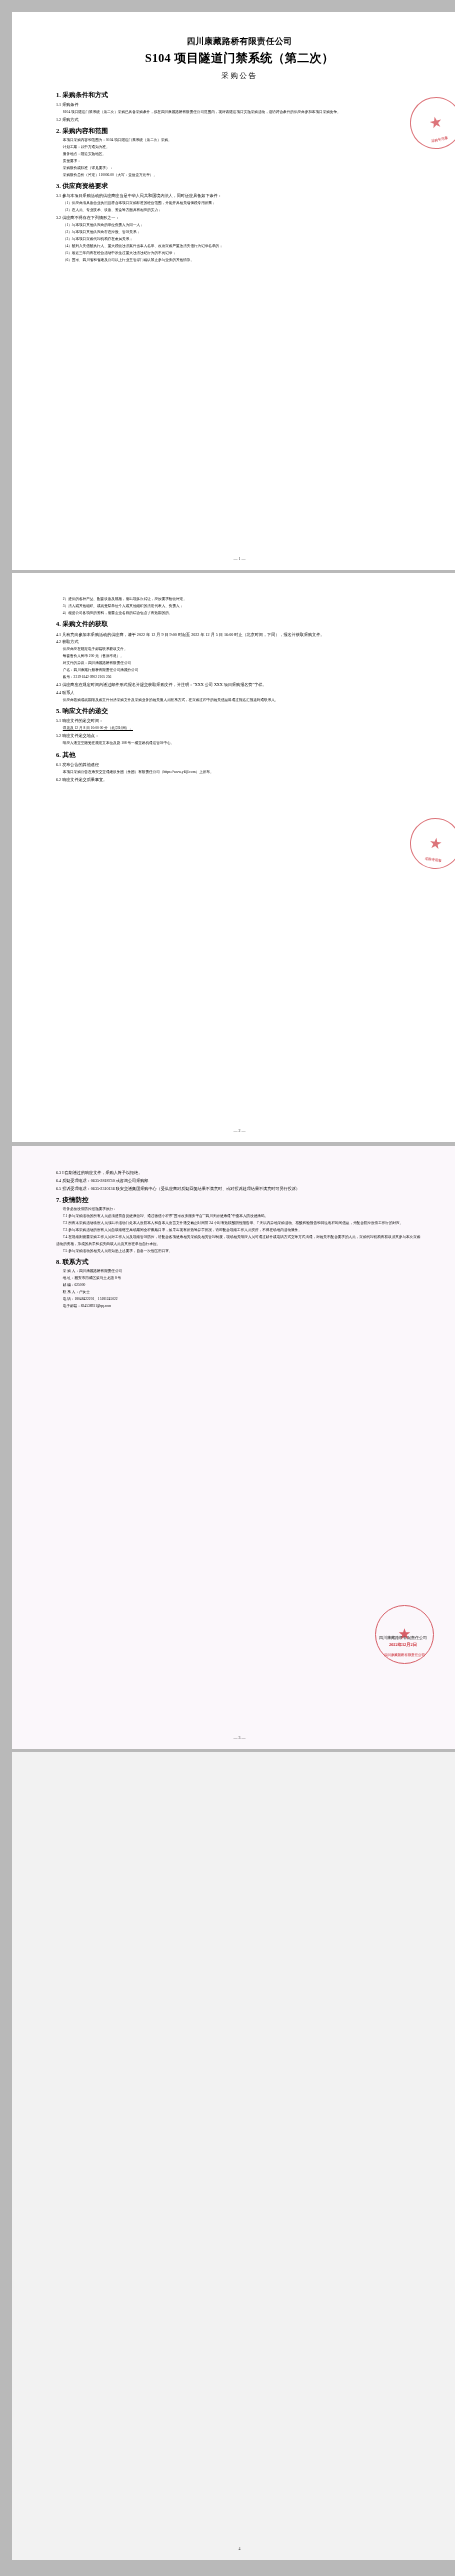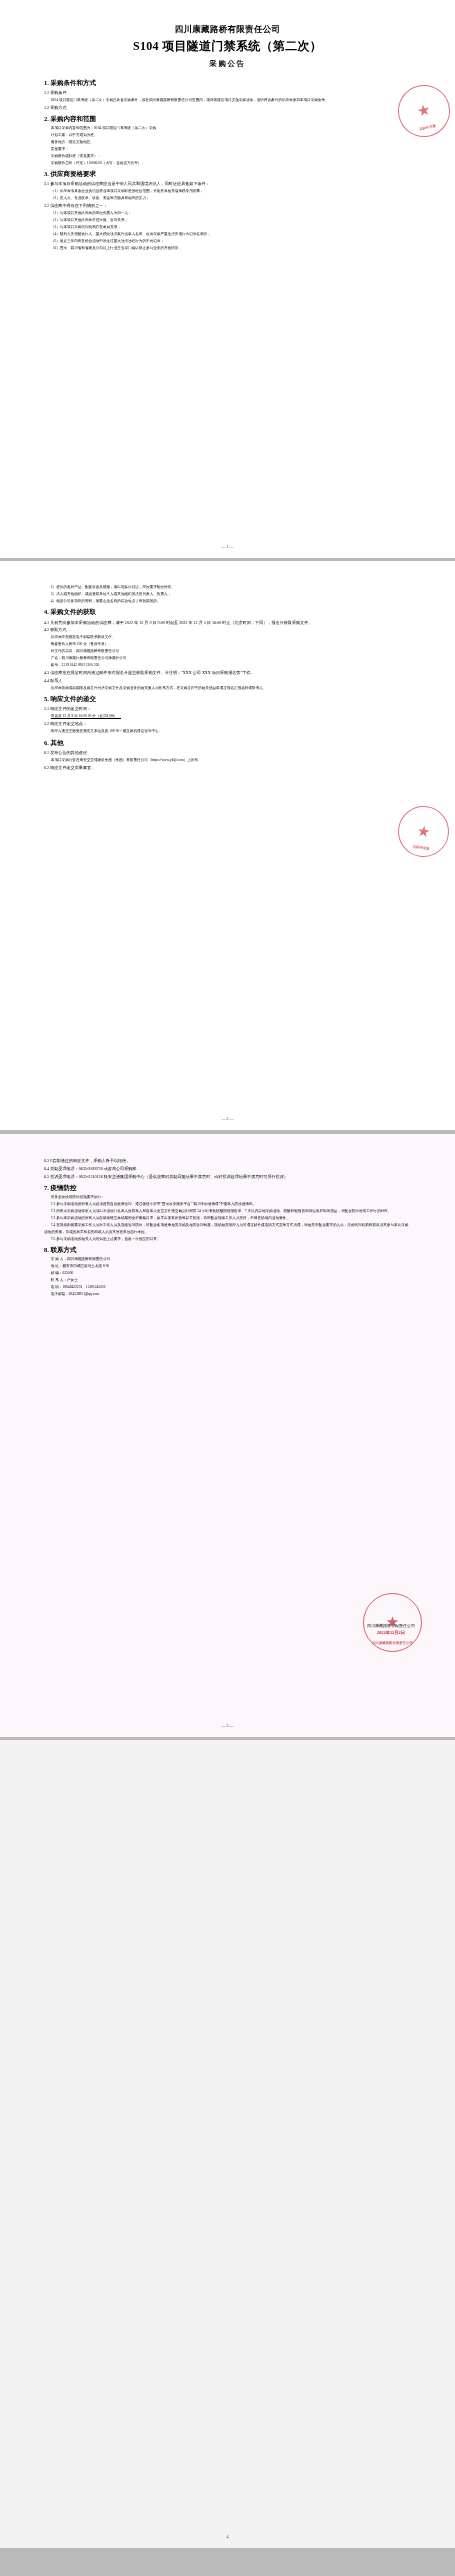--- a/index.html
+++ b/index.html
@@ -5,39 +5,39 @@
   * { box-sizing: border-box; }
   html, body { margin:0; padding:0; background:#b9b9b9; }
   body {
     font-family: "Liberation Serif", "DejaVu Serif", serif;
     width: 455px;
   }
   .doc {
     width: 455px;
     margin: 0 auto;
     background: #b9b9b9;
-    padding: 0;
+    padding: 12px;
   }
   .page {
     position: relative;
     width: 455px;
     background: #ffffff;
     margin: 0 auto 3.4px auto;
     padding: 23px 44px 19.4px 44px;
     overflow: hidden;
   }
   .page.p1 { height: 558px; }
   .page.p2 { height: 569px; }
   .page.p3 { height: 603px; background:#fbf7fb; }
   .page.p4 { height: 808px; background:#f2f2f2; }
 
   .title-block { text-align:center; margin-bottom: 5.7px; }
   .t1 { font-size: 8.5px; font-weight: bold; letter-spacing: 0.3px; line-height: 1.6; }
   .t2 { font-size: 12px; font-weight: bold; letter-spacing: 0.3px; line-height: 1.6; }
-  .t3 { font-size: 7.4px; font-weight: bold; letter-spacing: 1.7px; line-height: 2.1; }
+  .t3 { font-size: 7.4px; font-weight: normal; letter-spacing: 1.7px; line-height: 2.1; }
 
   .sec-h {
     font-size: 6px;
     font-weight: bold;
     line-height: 1.85;
     margin-top: 1.1px;
   }
   .sec-h.big { font-size: 6.5px; }
   .lvl2 {
     font-size: 4.1px;

